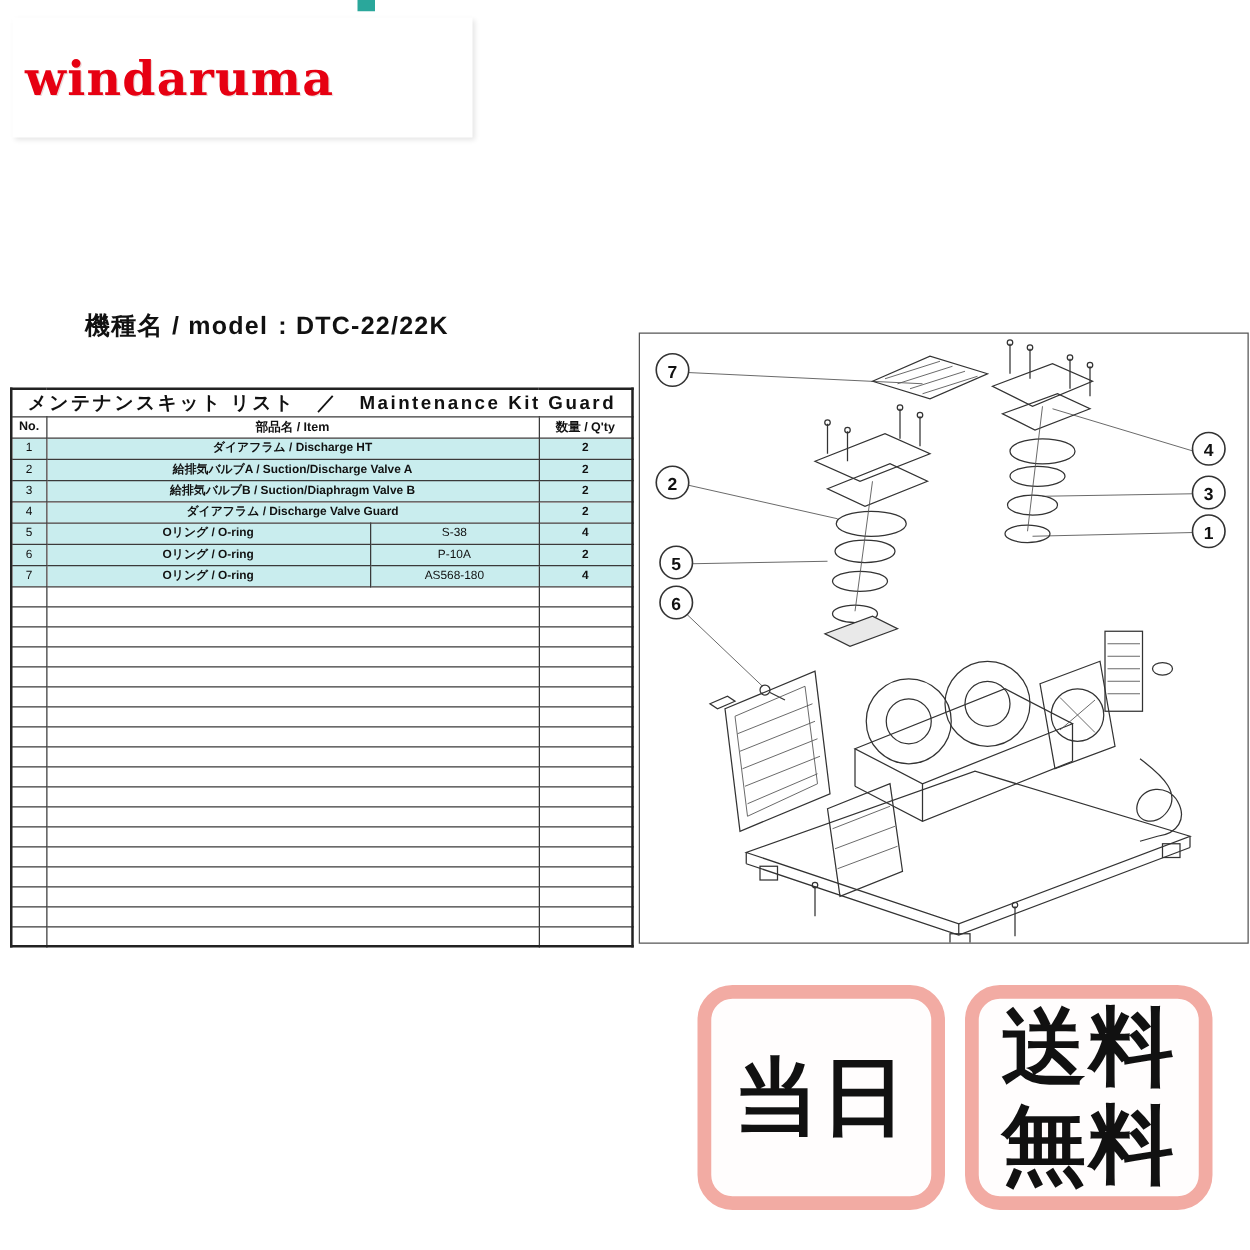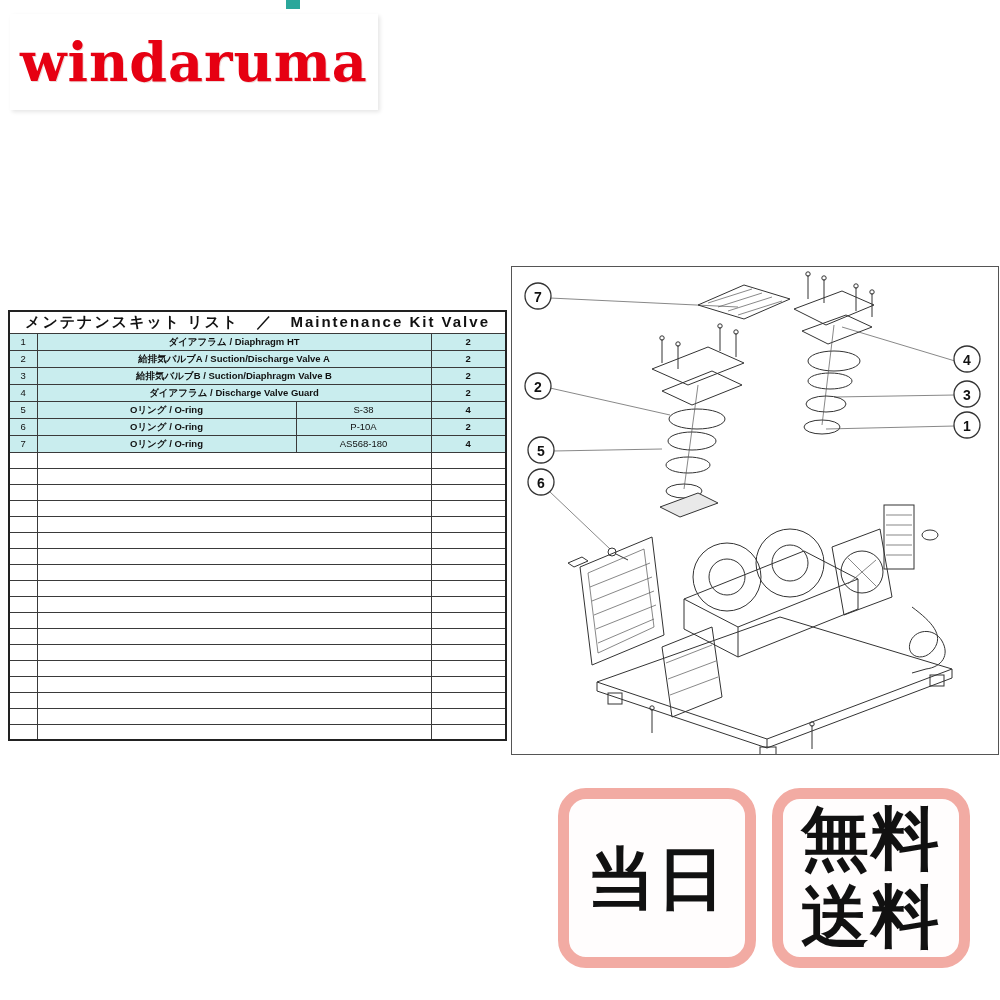--- a/index.html
+++ b/index.html
@@ -4,21 +4,21 @@
 <style>
   * { margin:0; padding:0; box-sizing:border-box; }
   html,body { background:#fff; }
   body { width:1000px; height:1000px; font-family:"Liberation Sans",sans-serif; }
   .page { position:relative; width:1000px; height:1000px; background:#fff; overflow:hidden; }
 
   .artifact-teal { position:absolute; left:286px; top:0; width:14px; height:9px; background:#2aa79b; }
 
   .logo-box { position:absolute; left:10px; top:14px; width:368px; height:96px; background:#fff;
               box-shadow:2px 2px 4px rgba(0,0,0,0.10); display:flex; align-items:center; padding-left:10px; }
-  .logo-text { font-family:"DejaVu Serif","Liberation Serif",serif; font-weight:bold; font-size:54px;
+  .logo-text { font-family:"DejaVu Serif","Liberation Serif",serif; font-weight:bold; font-size:38px;
                color:#e60012; letter-spacing:1px; text-shadow:1px 1px 0 rgba(120,0,0,0.15); }
 
   .model-line { position:absolute; left:68px; top:247px; font-size:20px; font-weight:bold; color:#111; letter-spacing:1px; white-space:nowrap; }
   .model-line .model-value { margin-left:8px; }
 
   .kit-table { position:absolute; left:8px; top:310px; width:497px; border-collapse:collapse; table-layout:fixed;
                border:2px solid #222; background:#fff; }
   .kit-table th, .kit-table td { border:1px solid #3a3a3a; color:#111; overflow:hidden; white-space:nowrap; padding:0 2px; }
   .kit-table .title-row th { font-size:15px; font-weight:bold; height:22px; letter-spacing:2px; text-align:center; }
   .kit-table .head-row th { font-size:10px; font-weight:bold; height:17px; text-align:center; }
@@ -48,37 +48,45 @@
 <body>
 
 <div class="page" data-name="product-image-page">
 
   <div class="artifact-teal" data-name="teal-artifact"></div>
 
   <div class="logo-box" data-name="brand-logo">
     <span class="logo-text" data-name="brand-logo-text">windaruma</span>
   </div>
 
+  <div class="model-line" data-name="model-line">
+    <span data-name="model-label">機種名 / model</span><span class="model-value" data-name="model-value">: DTC-22/22K</span>
+  </div>
 
   <table class="kit-table" data-name="maintenance-kit-table">
     <colgroup>
       <col style="width:28px">
         <col style="width:259px">
         <col style="width:135px">
         <col style="width:75px">
     </colgroup>
     <thead>
       <tr class="title-row" data-name="table-title-row">
-        <th colspan="4" data-name="table-title">メンテナンスキット リスト　／　Maintenance Kit  Valve</th>
+        <th colspan="4" data-name="table-title">メンテナンスキット リスト　／　Maintenance Kit  Guard</th>
+      </tr>
+      <tr class="head-row" data-name="table-header-row">
+        <th data-name="col-header-no">No.</th>
+        <th colspan="2" data-name="col-header-item">部品名 / Item</th>
+        <th data-name="col-header-qty">数量 / Q'ty</th>
       </tr>
     </thead>
     <tbody data-name="kit-table-body">
         <tr data-name="table-row" class="hl">
           <td data-name="row-no">1</td>
-          <td data-name="row-item" colspan="2">ダイアフラム / Diaphragm HT</td>
+          <td data-name="row-item" colspan="2">ダイアフラム / Discharge HT</td>
           <td data-name="row-qty">2</td>
         </tr>
         <tr data-name="table-row" class="hl">
           <td data-name="row-no">2</td>
           <td data-name="row-item" colspan="2">給排気バルブA / Suction/Discharge Valve A</td>
           <td data-name="row-qty">2</td>
         </tr>
         <tr data-name="table-row" class="hl">
           <td data-name="row-no">3</td>
           <td data-name="row-item" colspan="2">給排気バルブB / Suction/Diaphragm Valve B</td>
@@ -374,17 +382,17 @@
         <circle cx="455" cy="158" r="13"></circle>
           <text x="455" y="159">1</text>
       </g>
     </svg>
   </div>
 
   <div class="badge badge--serif" id="badge1" data-name="badge-same-day-shipping">
     <div class="badge-line" data-name="badge-line">当日</div>
   </div>
   <div class="badge badge--sans" id="badge2" data-name="badge-free-shipping">
+    <div class="badge-line" data-name="badge-line">送料</div>
     <div class="badge-line" data-name="badge-line">無料</div>
-    <div class="badge-line" data-name="badge-line">送料</div>
   </div>
 
 </div>
 
 </body></html>

